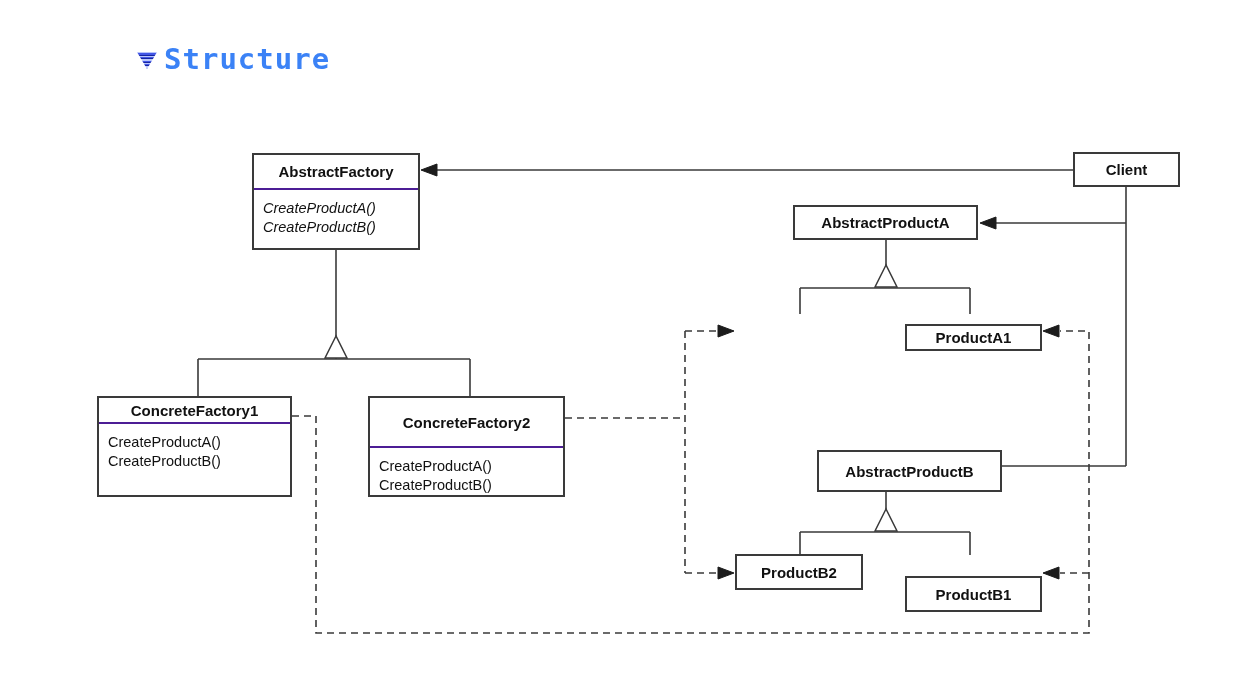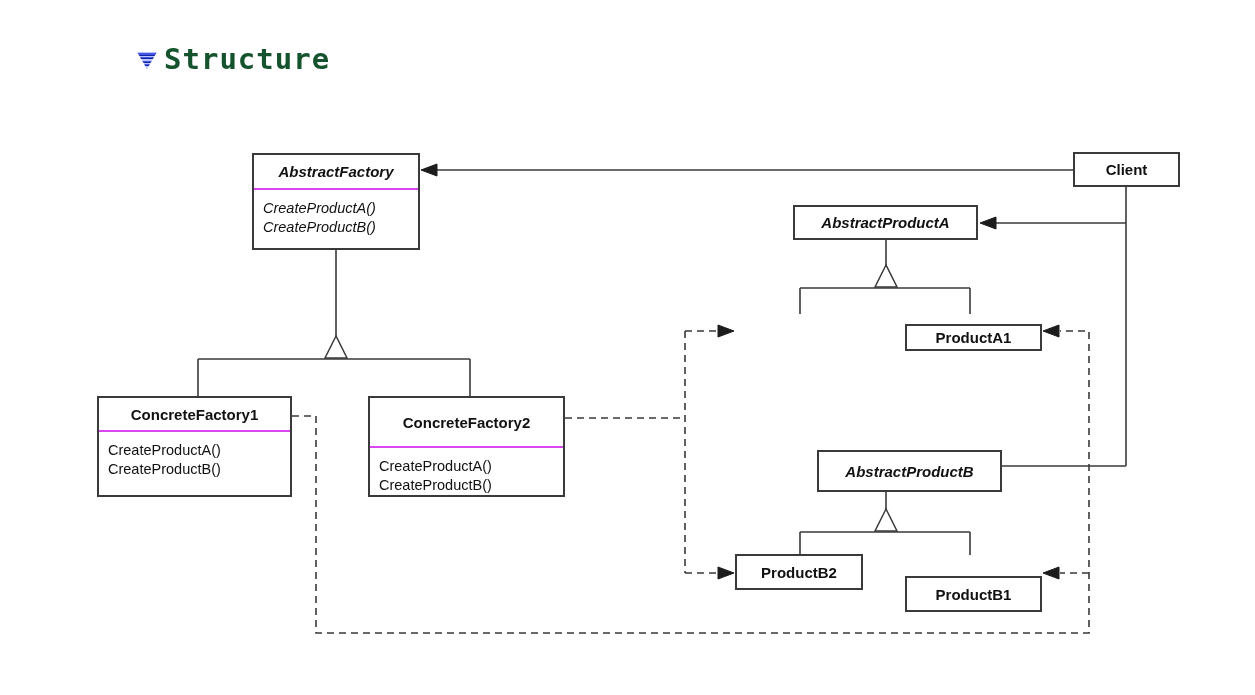--- a/index.html
+++ b/index.html
@@ -6,38 +6,38 @@
   #page{position:relative;width:1255px;height:695px;background:#ffffff;overflow:hidden;
         font-family:"Liberation Sans",sans-serif;}
 
   
   #heading{position:absolute;left:137px;top:42px;display:flex;align-items:center;gap:7px;}
   #collapse-tri{width:20px;height:17px;margin-top:3px;
         clip-path:polygon(0 0,100% 0,50% 100%);
         background:repeating-linear-gradient(to bottom,#b9c5fb 0 1.4px,#4256e6 1.4px 2.6px,#16259f 2.6px 3.6px);
         cursor:pointer;}
   #heading-text{font-family:"DejaVu Sans Mono",monospace;font-weight:bold;
-        font-size:29px;letter-spacing:1px;color:#14532d;}
+        font-size:29px;letter-spacing:1px;color:#3b82f6;}
 
   
   svg.wires{position:absolute;left:0;top:0;}
   .wires path{stroke:#3a3a3a;stroke-width:1.6;fill:none;}
   .wires g.dashed path{stroke-dasharray:7 5;}
   .wires polygon.head{fill:#1c1c1c;stroke:#1c1c1c;stroke-width:1;}
   .wires polygon.tri{fill:#ffffff;stroke:#3a3a3a;stroke-width:1.5;}
 
   
   .uml-box{position:absolute;background:#ffffff;border:2px solid #3a3a3a;
         box-sizing:border-box;color:#111;}
   .uml-box .title{display:flex;align-items:center;justify-content:center;
         font-weight:bold;font-size:15px;white-space:nowrap;}
-  .uml-box.abstract .title{font-style:italic;}
+  .uml-box.abstract .title{}
   .uml-box.single{display:flex;align-items:center;justify-content:center;}
   .uml-box.single .title{width:100%;height:100%;}
-  .uml-box .methods{border-top:2px solid #d946ef;padding:9px 0 0 9px;
+  .uml-box .methods{border-top:2px solid #4c1d95;padding:9px 0 0 9px;
         font-size:14.5px;line-height:19px;white-space:nowrap;}
   .uml-box.abstract .methods{font-style:italic;}
 </style>
 </head>
 <body>
 
 <div id="page">
 
   <div id="heading">
     <div id="collapse-tri"></div>
@@ -121,21 +121,21 @@
 
   <div class="uml-box single" style="left:735px;top:554px;width:128px;height:36px">
     <div class="title">ProductB2</div>
   </div>
 
   <div class="uml-box single" style="left:905px;top:576px;width:137px;height:36px">
     <div class="title">ProductB1</div>
   </div>
 
   <div class="uml-box" style="left:97px;top:396px;width:195px;height:101px">
-    <div class="title" style="height:32px">ConcreteFactory1</div>
+    <div class="title" style="height:24px">ConcreteFactory1</div>
     <div class="methods">
       <div>CreateProductA()</div>
       <div>CreateProductB()</div>
     </div>
   </div>
 
   <div class="uml-box" style="left:368px;top:396px;width:197px;height:101px">
     <div class="title" style="height:48px">ConcreteFactory2</div>
     <div class="methods">
       <div>CreateProductA()</div>

